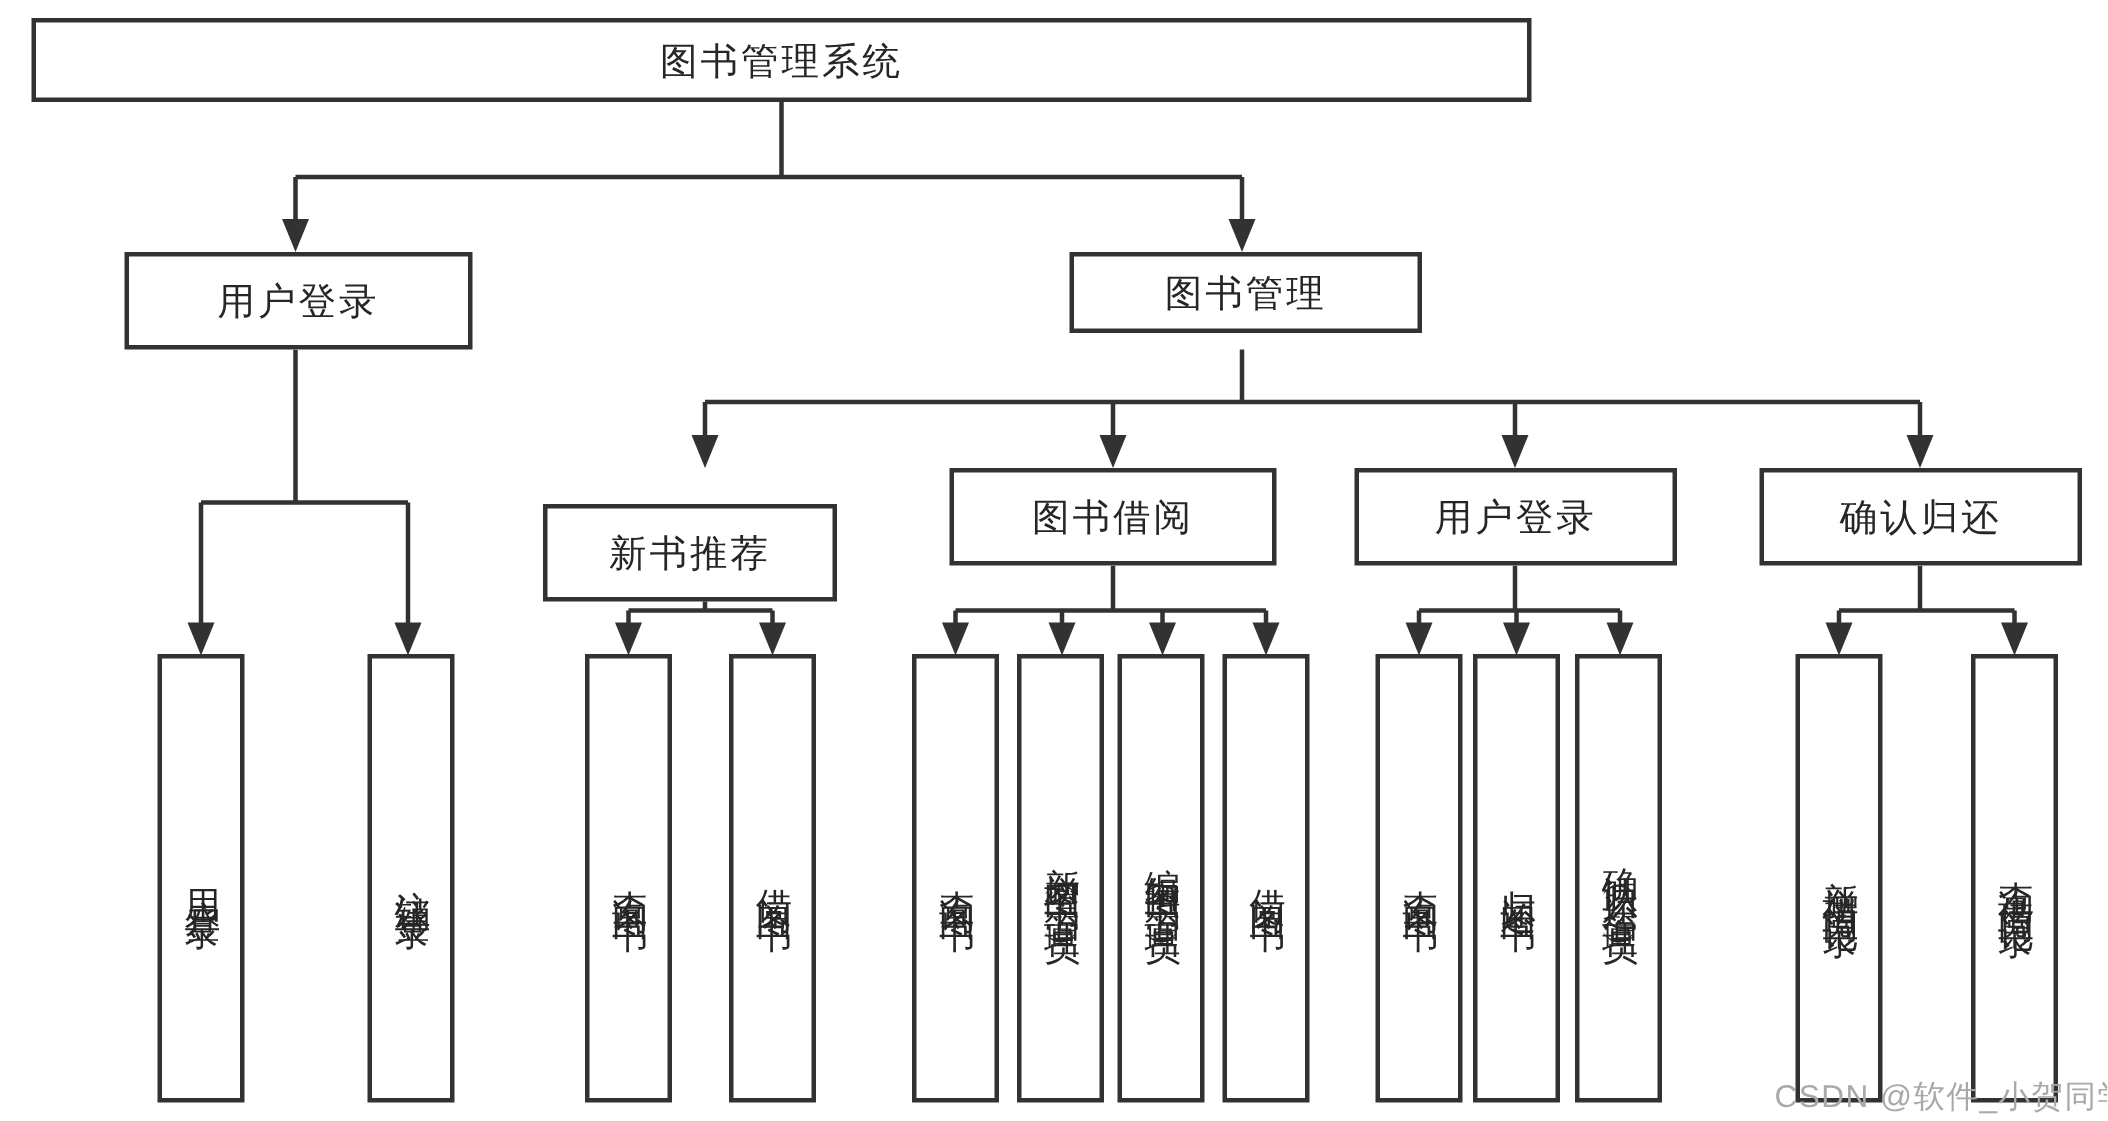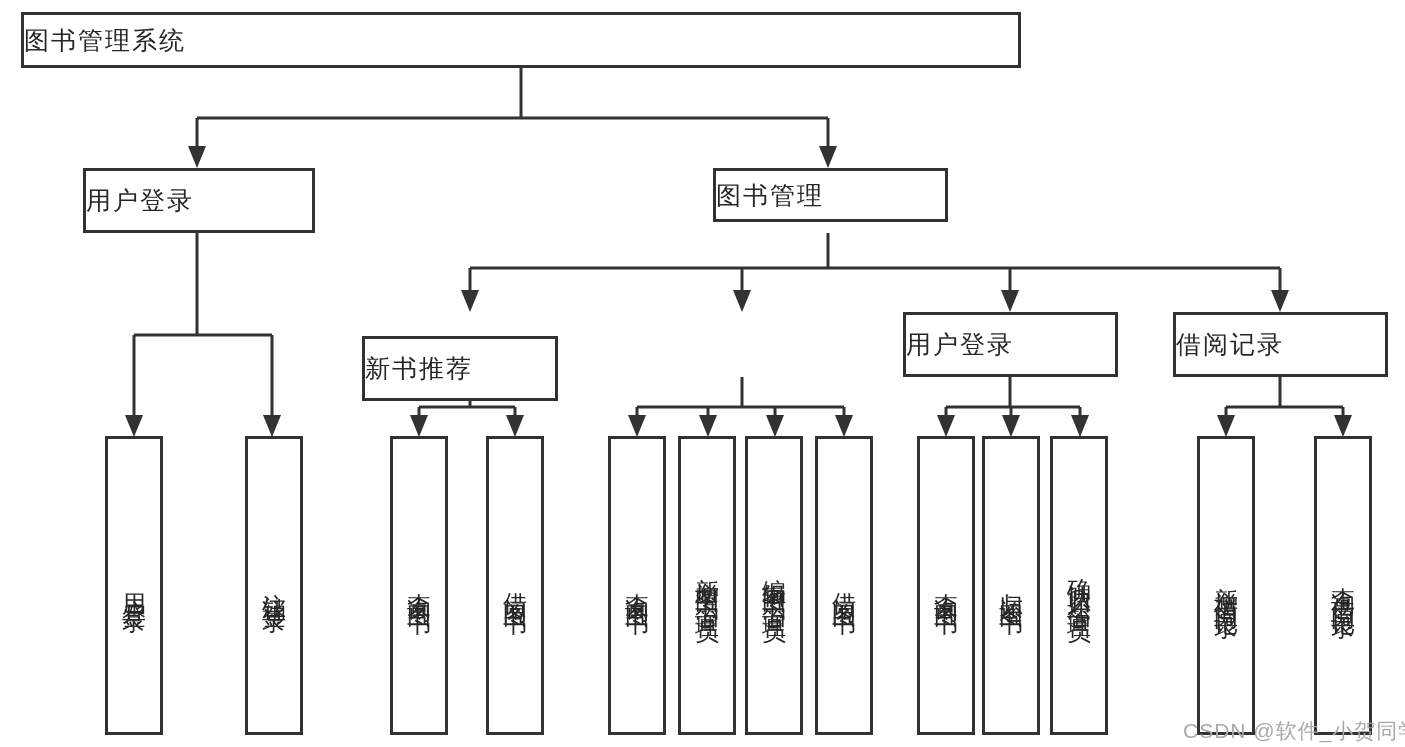--- a/index.html
+++ b/index.html
@@ -19,21 +19,21 @@
     pointer-events: none;
   }
   .connectors path.ln { stroke: #323232; stroke-width: 3; fill: none; }
   .connectors path.ah { fill: #323232; stroke: none; }
   .node {
     position: absolute;
     background: #ffffff;
     border: 3px solid #323232;
     display: flex;
     align-items: center;
-    justify-content: flex-start;
+    justify-content: center;
     font-size: 25px;
     letter-spacing: 2px;
     color: #262626;
     z-index: 2;
   }
   .leaf {
     position: absolute;
     top: 436px;
     width: 58px;
     height: 299px;
@@ -112,25 +112,28 @@
   <div class="node" style="left:83px; top:168px; width:232px; height:65px;">
     <span>用户登录</span>
   </div>
   <div class="node" style="left:713px; top:168px; width:235px; height:54px;">
     <span>图书管理</span>
   </div>
 
   <div class="node" style="left:362px; top:312px; width:196px; height:65px;margin-top:24px;">
     <span>新书推荐</span>
   </div>
+  <div class="node" style="left:633px; top:312px; width:218px; height:65px;">
+    <span>图书借阅</span>
+  </div>
   <div class="node" style="left:903px; top:312px; width:215px; height:65px;">
     <span>用户登录</span>
   </div>
   <div class="node" style="left:1173px; top:312px; width:215px; height:65px;">
-    <span>借阅记录</span>
+    <span>确认归还</span>
   </div>
 
   <div class="leaf" style="left:105px;">
     <span class="vtext">用户登录</span>
   </div>
   <div class="leaf" style="left:245px;">
     <span class="vtext">注销登录</span>
   </div>
 
   <div class="leaf" style="left:390px;">

